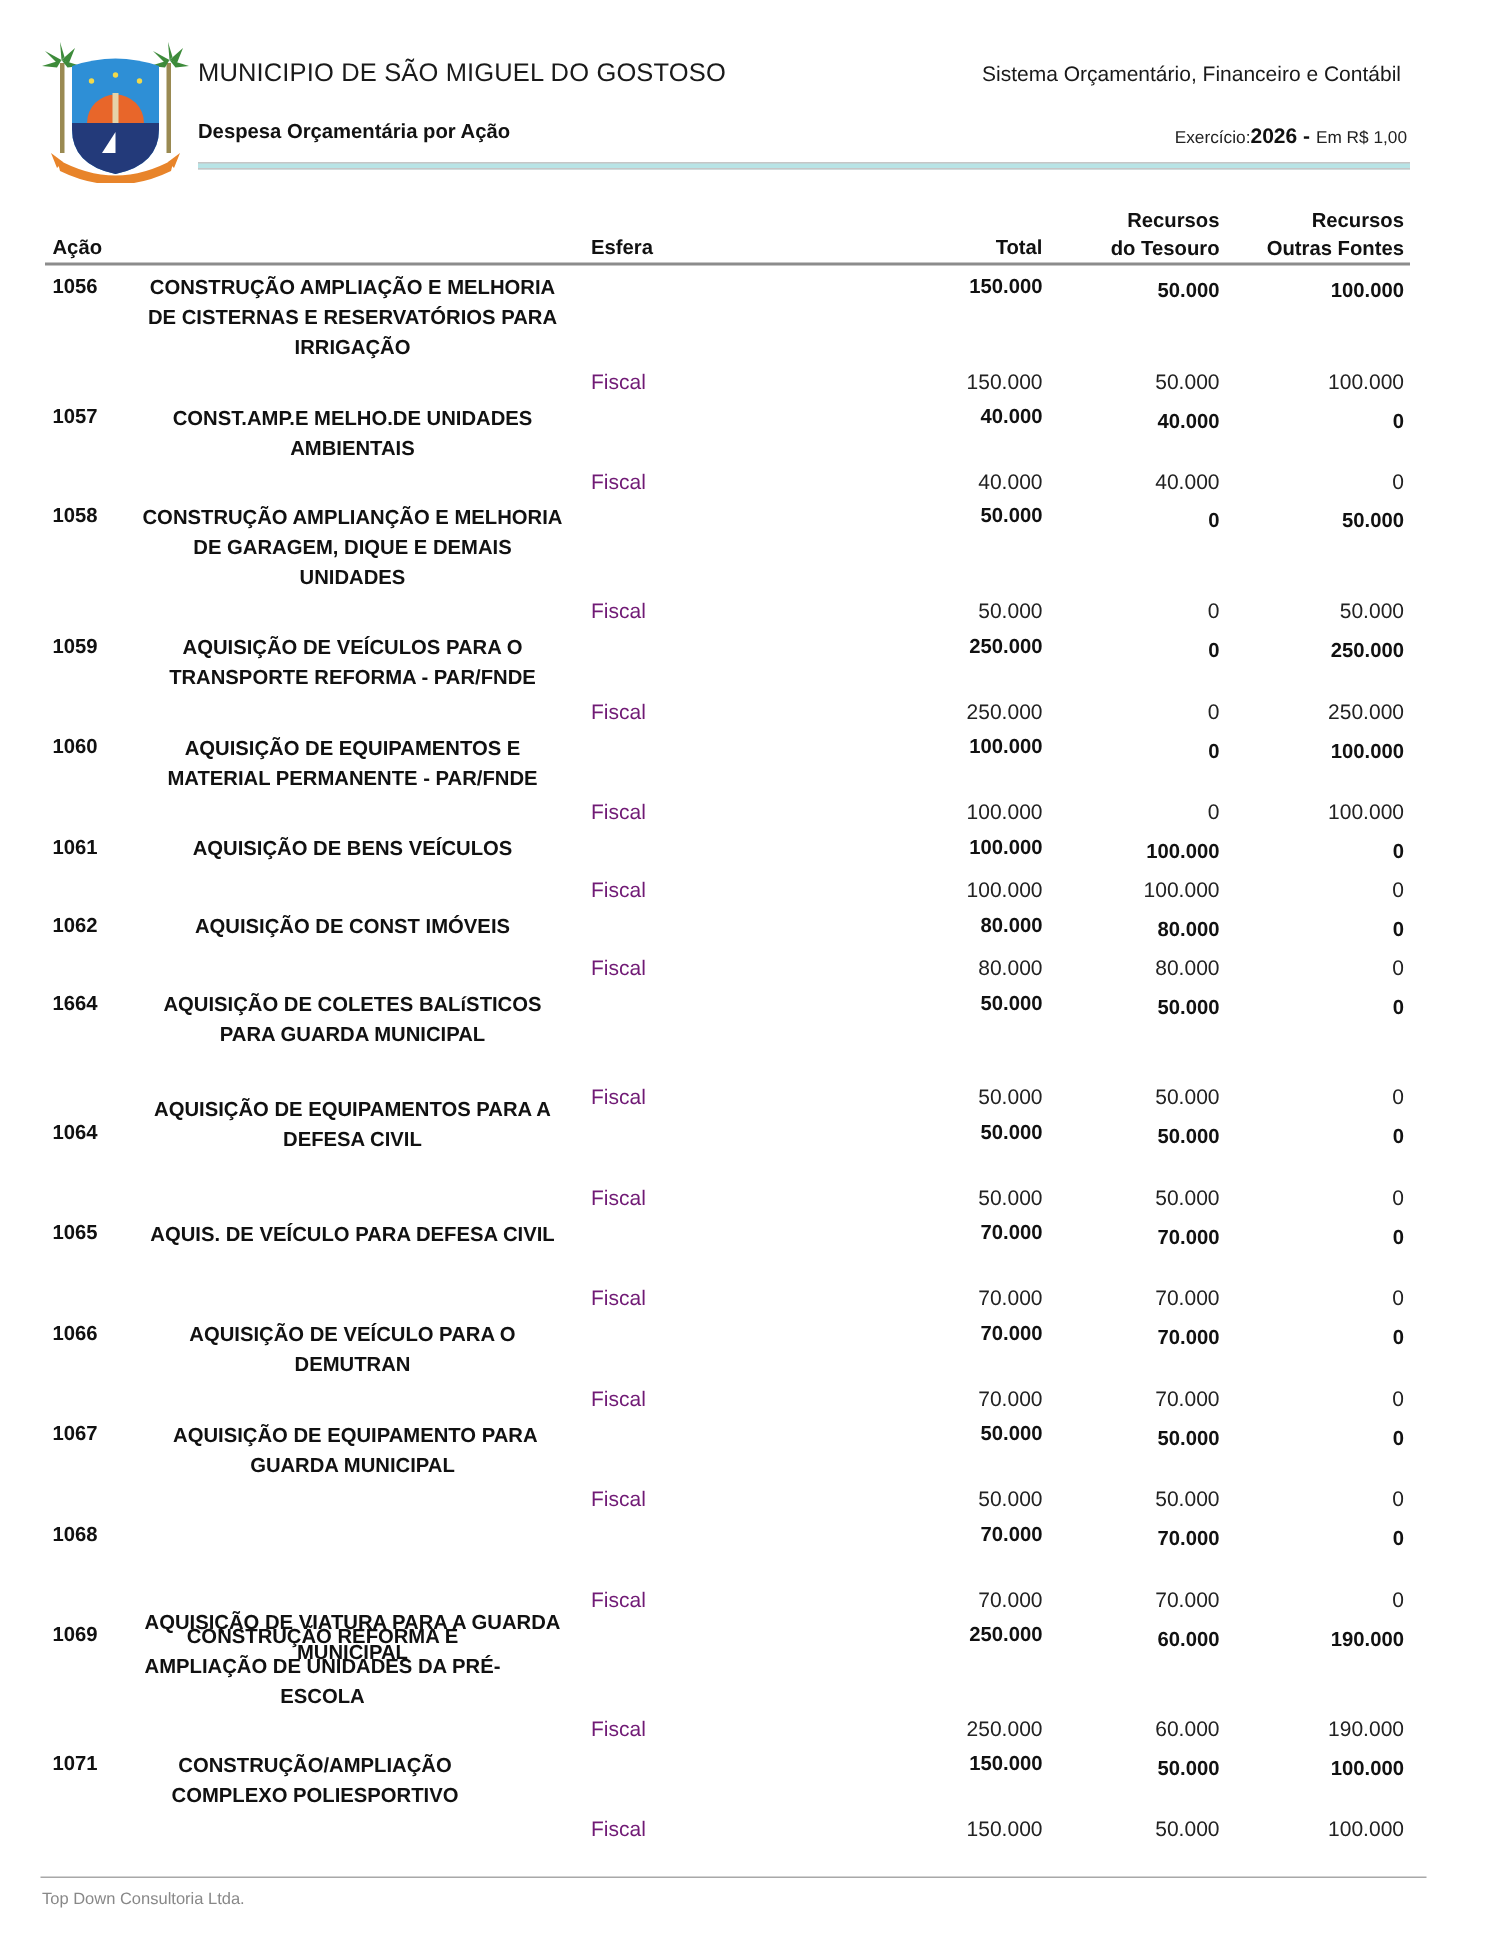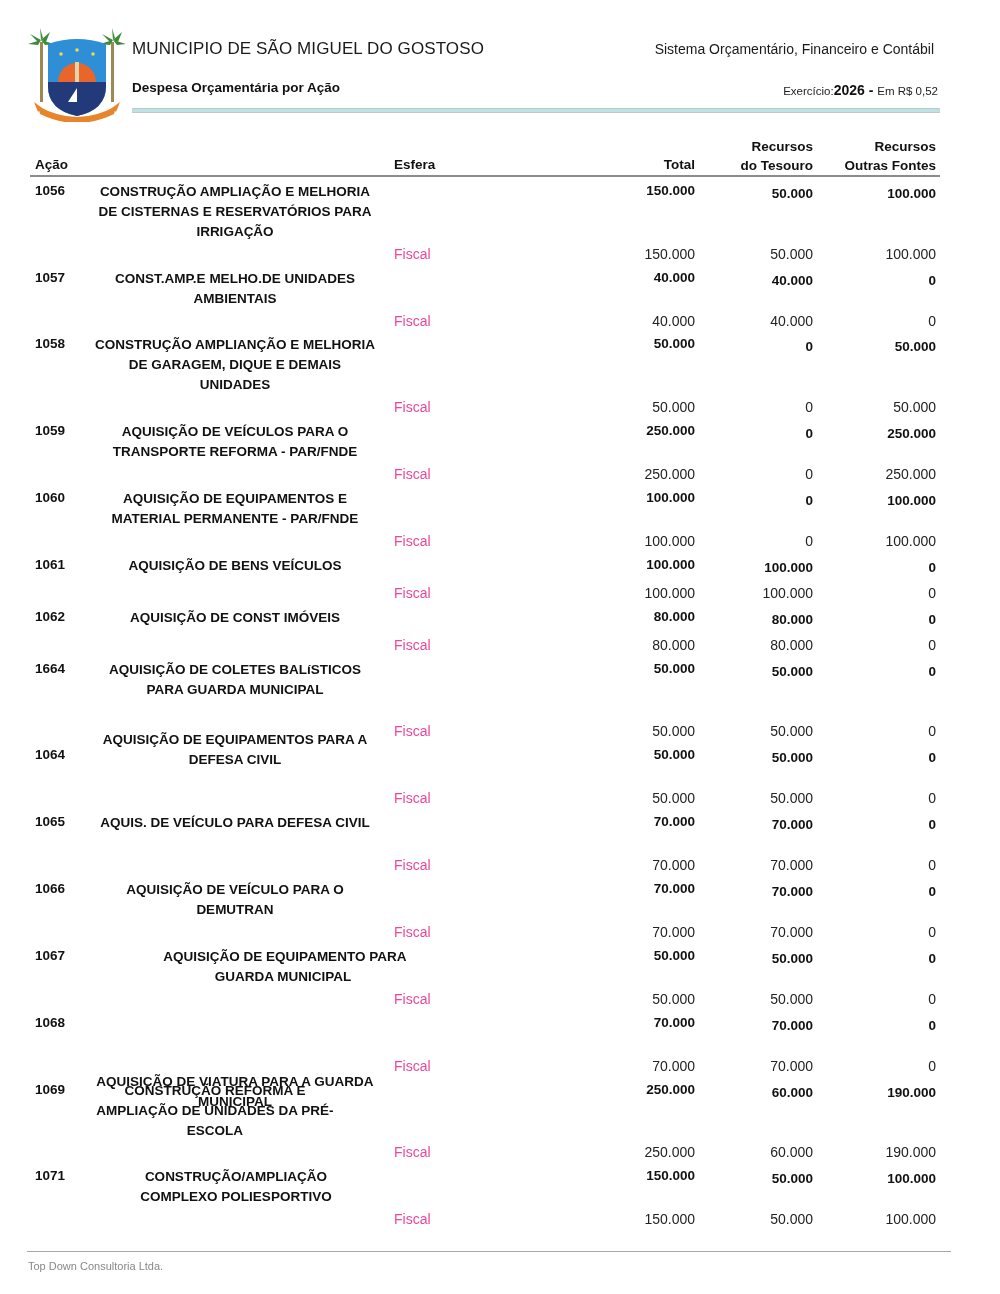--- a/index.html
+++ b/index.html
@@ -31,21 +31,21 @@
   .table-rule {
     position: absolute; left: 30px; top: 175px; width: 910px; height: 0;
     border-top: 2px solid #8c8c8c;
   }
   .rows { position: absolute; left: 0; top: 0; width: 1000px; }
   .cell { position: absolute; font-size: 13.5px; }
   .code { left: 35px; font-weight: bold; font-size: 13.5px; }
   .desc { left: 95px; width: 280px; font-weight: bold; line-height: 20px; font-size: 13.5px; text-align: center; }
   .num { text-align: right; font-size: 13.5px; }
   .b { font-weight: bold; }
-  .fiscal { left: 394px; font-size: 14px; color: #ec4899; }
+  .fiscal { left: 394px; font-size: 14px; color: #701a75; }
   .reg { color: #222; font-size: 14px; }
   .footer-rule {
     position: absolute; left: 27px; top: 1251px; width: 924px; height: 0;
     border-top: 1px solid #a8a8a8;
   }
   .footer-text {
     position: absolute; left: 28px; top: 1260px; font-size: 11px; color: #888;
   }
 </style>
 </head>
@@ -79,21 +79,21 @@
 
   <path d="M10 78 Q49 100 88 78 L86 86 Q49 104 12 86 Z" fill="#e8842a"></path>
   <path d="M6 74 L14 80 L10 84 Z" fill="#e8842a"></path>
   <path d="M92 74 L84 80 L88 84 Z" fill="#e8842a"></path>
 </svg>
 
 <div class="muni-title">MUNICIPIO DE SÃO MIGUEL DO GOSTOSO</div>
 <div class="system-title">Sistema Orçamentário, Financeiro e Contábil</div>
 <div class="report-title">Despesa Orçamentária por Ação</div>
 <div class="exercise">
-  <span>Exercício:</span><span class="year">2026</span><span class="year"> - </span><span>Em R$ 0,52</span>
+  <span>Exercício:</span><span class="year">2026</span><span class="year"> - </span><span>Em R$ 1,00</span>
 </div>
 <div class="header-rule"></div>
 
 <div class="col-head" style="left:35px; top:157px;">Ação</div>
 <div class="col-head" style="left:394px; top:157px;">Esfera</div>
 <div class="col-head right" style="right:305px; top:157px;text-align:center;">Total</div>
 <div class="col-head right" style="right:187px; top:139px;">Recursos</div>
 <div class="col-head right" style="right:187px; top:158px;">do Tesouro</div>
 <div class="col-head right" style="right:64px; top:139px;">Recursos</div>
 <div class="col-head right" style="right:64px; top:158px;">Outras Fontes</div>
@@ -205,21 +205,21 @@
   <div class="cell desc" style="top:880px">AQUISIÇÃO DE VEÍCULO PARA O DEMUTRAN</div>
   <div class="cell num b" style="right:305px; top:881px">70.000</div>
   <div class="cell num b" style="right:187px; top:884px">70.000</div>
   <div class="cell num b" style="right:64px; top:884px">0</div>
   <div class="cell fiscal" style="top:924px">Fiscal</div>
   <div class="cell num reg" style="right:305px; top:924px">70.000</div>
   <div class="cell num reg" style="right:187px; top:924px">70.000</div>
   <div class="cell num reg" style="right:64px; top:924px">0</div>
 
   <div class="cell code" style="top:948px">1067</div>
-  <div class="cell desc" style="top:947px; white-space:pre-wrap;margin-left:48px;"> AQUISIÇÃO DE EQUIPAMENTO PARA GUARDA MUNICIPAL</div>
+  <div class="cell desc" style="top:947px; white-space:pre-wrap;"> AQUISIÇÃO DE EQUIPAMENTO PARA GUARDA MUNICIPAL</div>
   <div class="cell num b" style="right:305px; top:948px">50.000</div>
   <div class="cell num b" style="right:187px; top:951px">50.000</div>
   <div class="cell num b" style="right:64px; top:951px">0</div>
   <div class="cell fiscal" style="top:991px">Fiscal</div>
   <div class="cell num reg" style="right:305px; top:991px">50.000</div>
   <div class="cell num reg" style="right:187px; top:991px">50.000</div>
   <div class="cell num reg" style="right:64px; top:991px">0</div>
 
   <div class="cell code" style="top:1015px">1068</div>
   <div class="cell desc" style="top:1072px">AQUISIÇÃO DE VIATURA PARA A GUARDA MUNICIPAL</div>
@@ -235,21 +235,21 @@
   <div class="cell desc" style="top:1081px; width:240px;">CONSTRUÇÃO REFORMA E AMPLIAÇÃO DE UNIDADES DA PRÉ-ESCOLA</div>
   <div class="cell num b" style="right:305px; top:1082px">250.000</div>
   <div class="cell num b" style="right:187px; top:1085px">60.000</div>
   <div class="cell num b" style="right:64px; top:1085px">190.000</div>
   <div class="cell fiscal" style="top:1144px">Fiscal</div>
   <div class="cell num reg" style="right:305px; top:1144px">250.000</div>
   <div class="cell num reg" style="right:187px; top:1144px">60.000</div>
   <div class="cell num reg" style="right:64px; top:1144px">190.000</div>
 
   <div class="cell code" style="top:1168px">1071</div>
-  <div class="cell desc" style="top:1167px; width:230px;margin-left:26px;">CONSTRUÇÃO/AMPLIAÇÃO COMPLEXO POLIESPORTIVO</div>
+  <div class="cell desc" style="top:1167px; width:230px;">CONSTRUÇÃO/AMPLIAÇÃO COMPLEXO POLIESPORTIVO</div>
   <div class="cell num b" style="right:305px; top:1168px">150.000</div>
   <div class="cell num b" style="right:187px; top:1171px">50.000</div>
   <div class="cell num b" style="right:64px; top:1171px">100.000</div>
   <div class="cell fiscal" style="top:1211px">Fiscal</div>
   <div class="cell num reg" style="right:305px; top:1211px">150.000</div>
   <div class="cell num reg" style="right:187px; top:1211px">50.000</div>
   <div class="cell num reg" style="right:64px; top:1211px">100.000</div>
 </div>
 
 <div class="footer-rule"></div>

